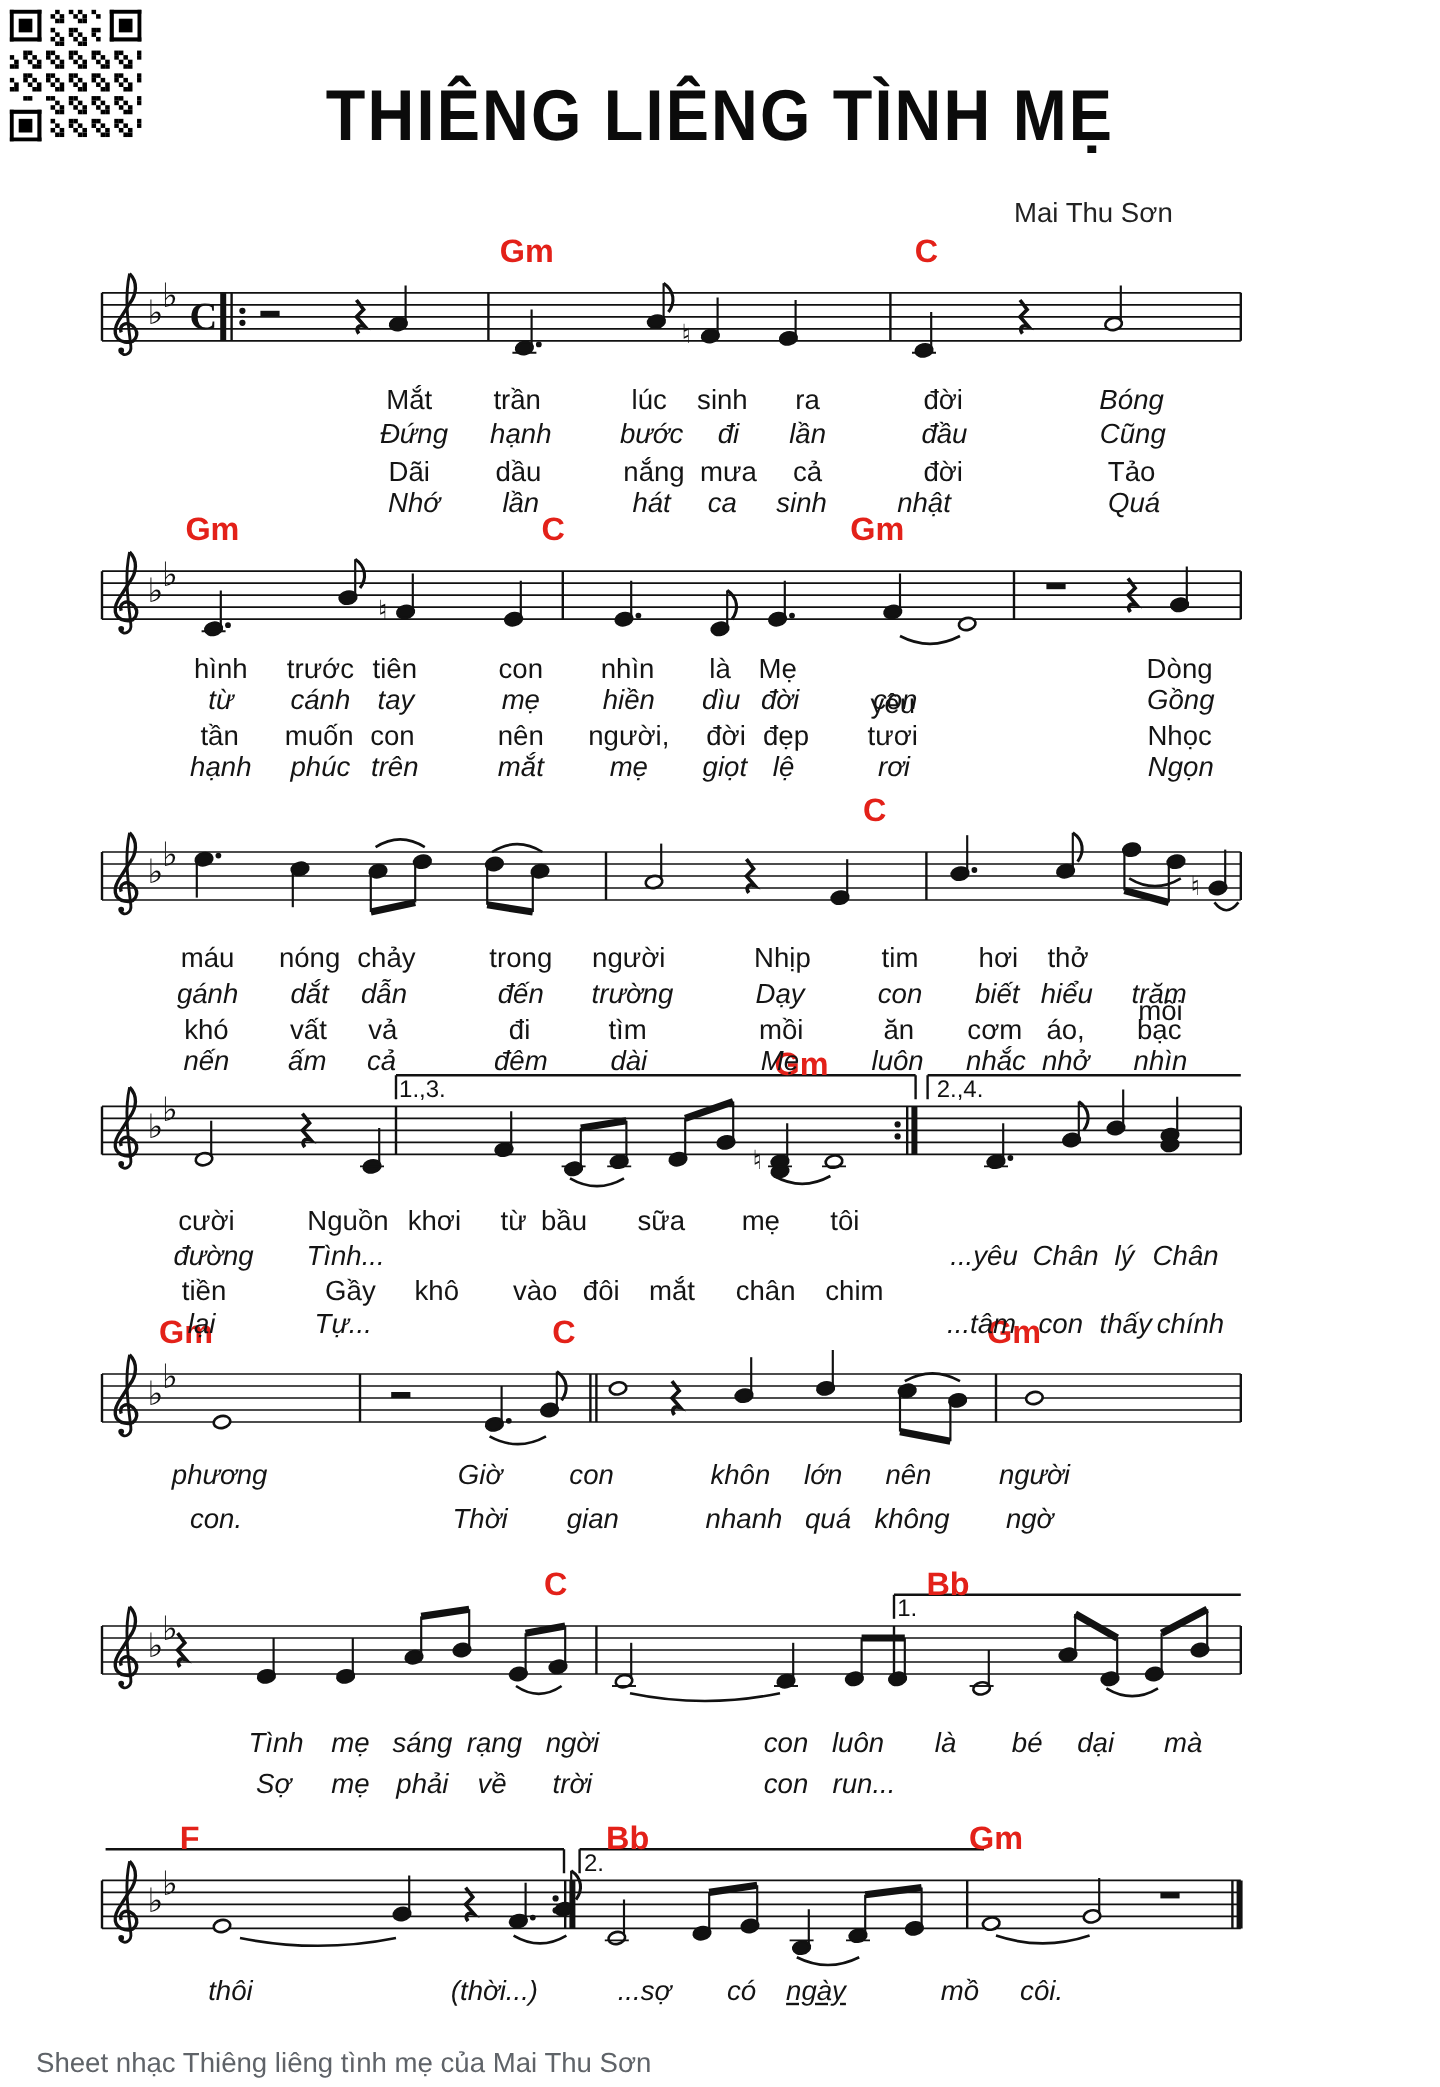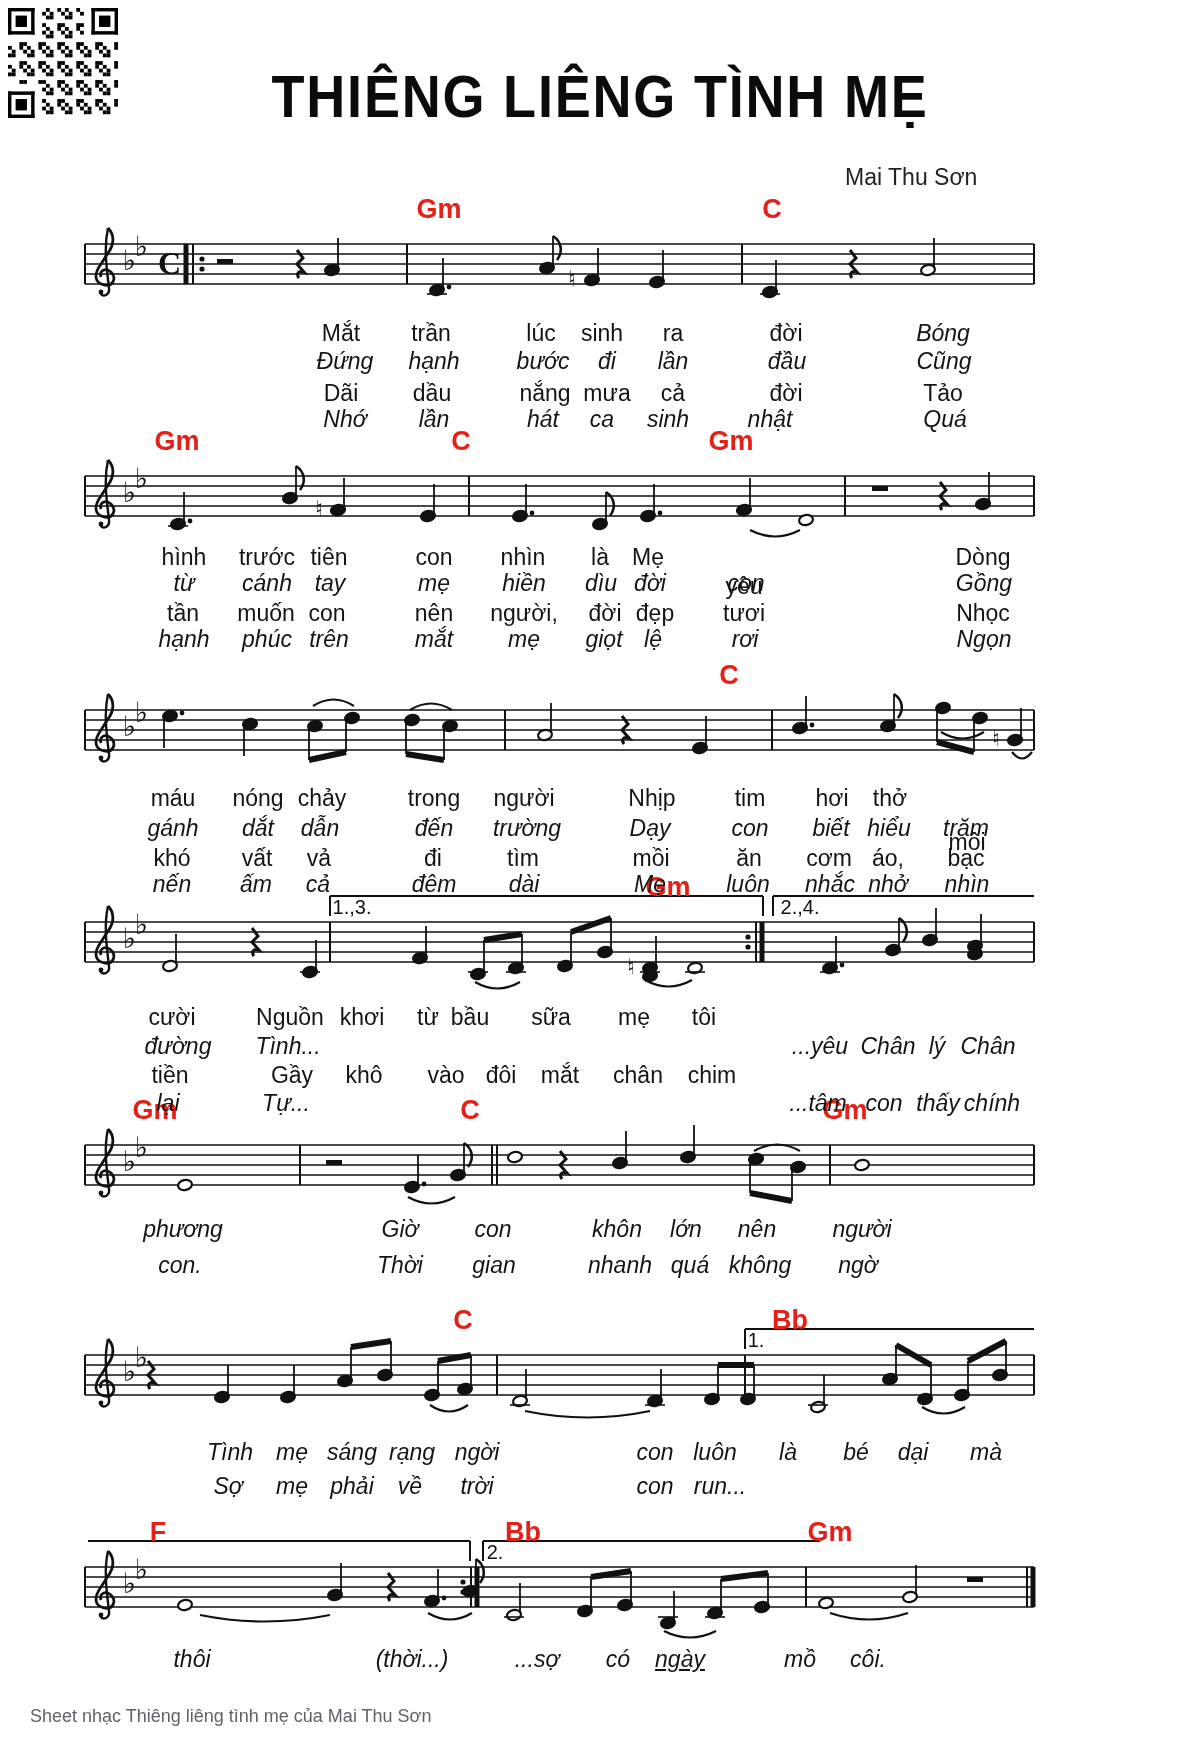--- a/index.html
+++ b/index.html
@@ -10,21 +10,21 @@
          font-size:60px;font-weight:700;letter-spacing:2px;color:#0b0b0b;
          transform:scaleX(.9);white-space:nowrap;}
   .composer{position:absolute;left:845px;top:164px;font-size:23px;color:#222;}
   .system{position:absolute;left:0;width:1200px;height:140px;}
   .system svg{position:absolute;left:0;top:0;}
   .chord{position:absolute;top:20px;transform:translateX(-50%);
          font-size:27px;font-weight:700;color:#e32119;white-space:nowrap;}
   .lyric{position:absolute;transform:translateX(-50%);font-size:23px;color:#141414;
          white-space:nowrap;line-height:1;}
   .lyric.it{font-style:italic;}
-  .footer{position:absolute;left:30px;top:1706px;font-size:18px;color:#5f6368;}
+  .footer{position:absolute;left:30px;top:1706px;font-size:23px;color:#5f6368;}
 </style>
 </head>
 <body>
 
 <div id="page">
   <svg class="qr" id="qr" viewBox="0 0 29 29">
       <rect x="0" y="0" width="7" height="0.9" fill="#000"></rect>
       <rect x="0" y="6.1" width="7" height="0.9" fill="#000"></rect>
       <rect x="0" y="0" width="0.9" height="7" fill="#000"></rect>
       <rect x="6.1" y="0" width="0.9" height="7" fill="#000"></rect>

